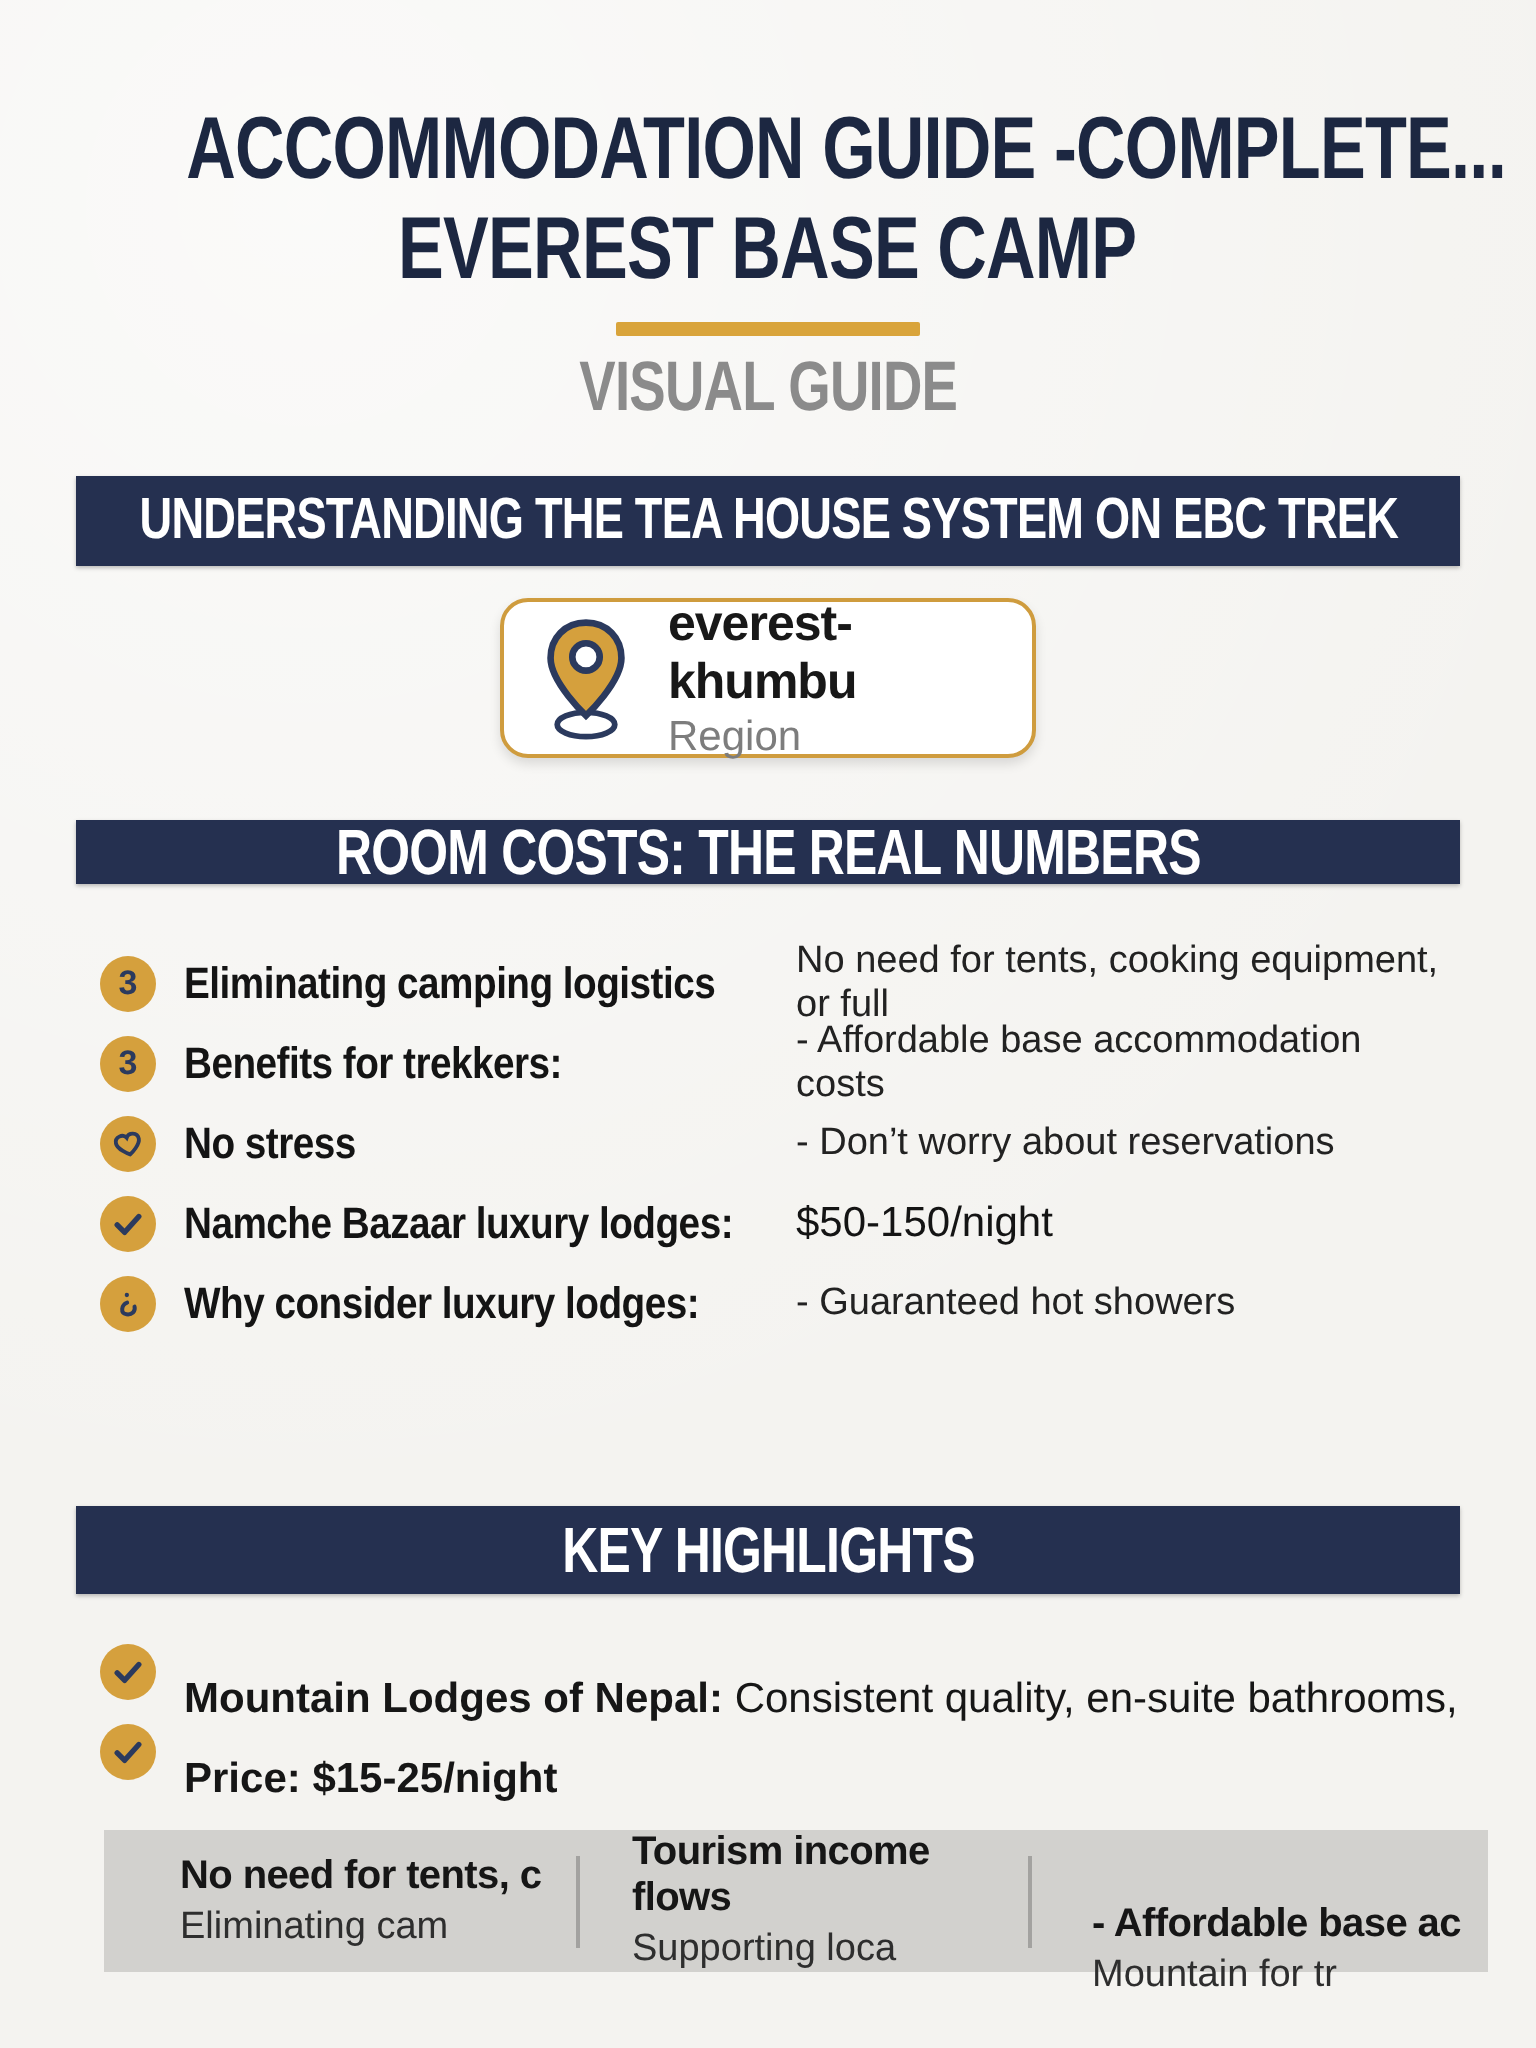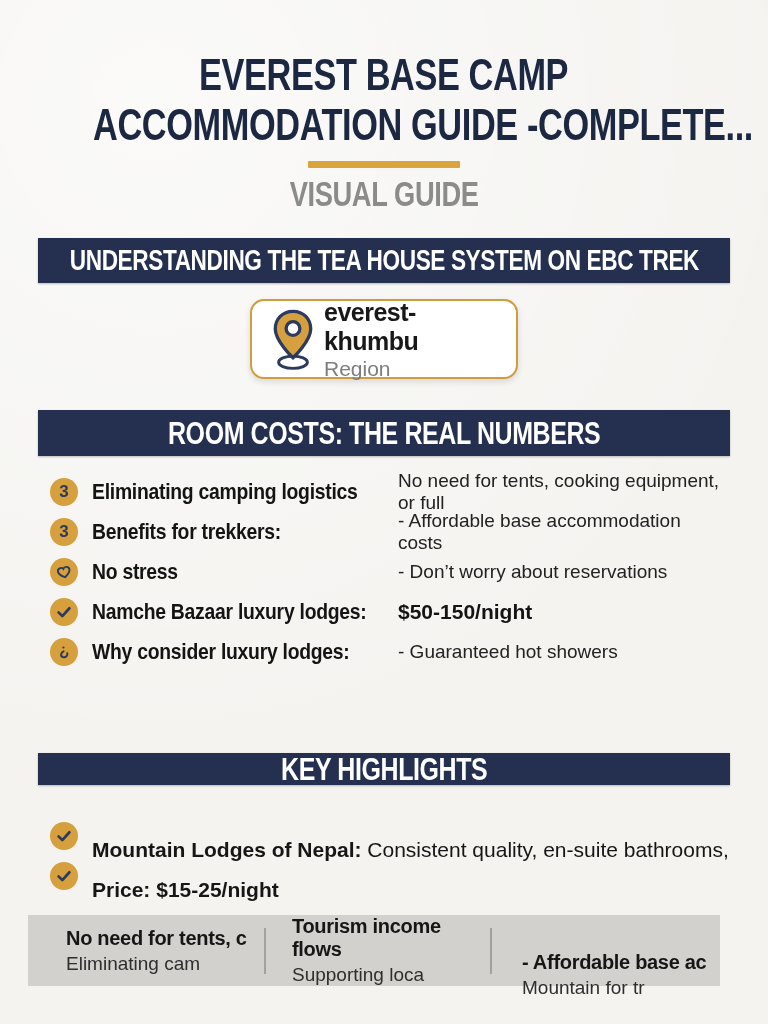--- a/index.html
+++ b/index.html
@@ -21,62 +21,62 @@
   .title{position:absolute;left:0;top:50px;width:768px;text-align:center;
     color:#1c2741;font-weight:bold;font-size:44px;line-height:1.14;}
   .divider{position:absolute;left:308px;top:161px;width:152px;height:7px;background:#d9a43b;border-radius:1px;}
   .subtitle{position:absolute;left:0;top:174px;width:768px;text-align:center;
     color:#8b8b8b;font-weight:bold;font-size:35px;}
 
   .banner{position:absolute;left:38px;width:692px;background:#253050;
     display:flex;align-items:center;justify-content:center;
     color:#ffffff;font-weight:bold;box-shadow:0 1px 2px rgba(0,0,0,.25);}
   .banner1{top:238px;height:45px;font-size:29px;}
-  .banner2{top:410px;height:46px;font-size:32px;}
-  .banner3{top:753px;height:32px;font-size:32px;}
+  .banner2{top:410px;height:32px;font-size:32px;}
+  .banner3{top:753px;height:44px;font-size:32px;}
 
   .card{position:absolute;left:250px;top:299px;width:268px;height:80px;
     background:#ffffff;border:2px solid #cf9c3e;border-radius:14px;
     box-shadow:0 3px 6px rgba(0,0,0,.12);
-    display:flex;align-items:center;gap:4px;padding:0 14px;box-sizing:border-box;}
+    display:flex;align-items:center;gap:14px;padding:0 14px;box-sizing:border-box;}
   .card-name{font-weight:bold;font-size:25px;color:#181818;letter-spacing:-.5px;}
   .card-sub{font-size:21px;color:#7d7d7d;margin-top:1px;}
 
   .list{position:absolute;left:50px;right:38px;display:flex;flex-direction:column;}
   .room-list{top:472px;}
   .hl-list{top:816px;}
   .row{height:40px;display:flex;align-items:center;}
   .badge{width:28px;height:28px;border-radius:50%;background:#d5a03d;
     display:flex;align-items:center;justify-content:center;flex:0 0 28px;
     color:#2b3a5e;font-weight:bold;font-size:17px;}
   .row-label{width:306px;margin-left:14px;font-weight:bold;font-size:22px;color:#141414;}
   .row-detail{flex:1;font-size:19px;color:#222222;}
-  .row-detail.bold{font-weight:bold;font-size:21px;color:#141414;}
+  .row-detail.bold{font-weight:normal;font-size:21px;color:#141414;}
   .hl-text{margin-left:14px;font-size:21px;color:#161616;margin-top:28px;}
   .hl-text b{font-weight:bold;}
 
-  .footer{position:absolute;left:28px;top:915px;width:692px;height:71px;background:#d2d1ce;
+  .footer{position:absolute;left:52px;top:915px;width:692px;height:71px;background:#d2d1ce;
     display:flex;align-items:center;}
   .fcol{flex:1;padding-left:38px;box-sizing:border-box;}
   .fcol-2{padding-left:26px;}
   .fcol-3{padding-left:30px;margin-top:48px;}
   .fdiv{width:2px;height:46px;background:#a3a2a0;flex:0 0 2px;}
   .ftitle{font-weight:bold;font-size:20px;color:#161616;letter-spacing:-.3px;}
   .fsub{font-size:19px;color:#2e2e2e;margin-top:3px;}
 
   svg{display:block;}
 </style>
 </head>
 <body>
 
 <div class="page">
 
   <div class="title">
+    <div><span class="cond">ACCOMMODATION GUIDE -COMPLETE...</span></div>
     <div><span class="cond">EVEREST BASE CAMP</span></div>
-    <div><span class="cond">ACCOMMODATION GUIDE -COMPLETE...</span></div>
   </div>
 
   <div class="divider"></div>
 
   <div class="subtitle">
     <span class="cond">VISUAL GUIDE</span>
   </div>
 
   <div class="banner banner1">
     <span class="cond">UNDERSTANDING THE TEA HOUSE SYSTEM ON EBC TREK</span>

